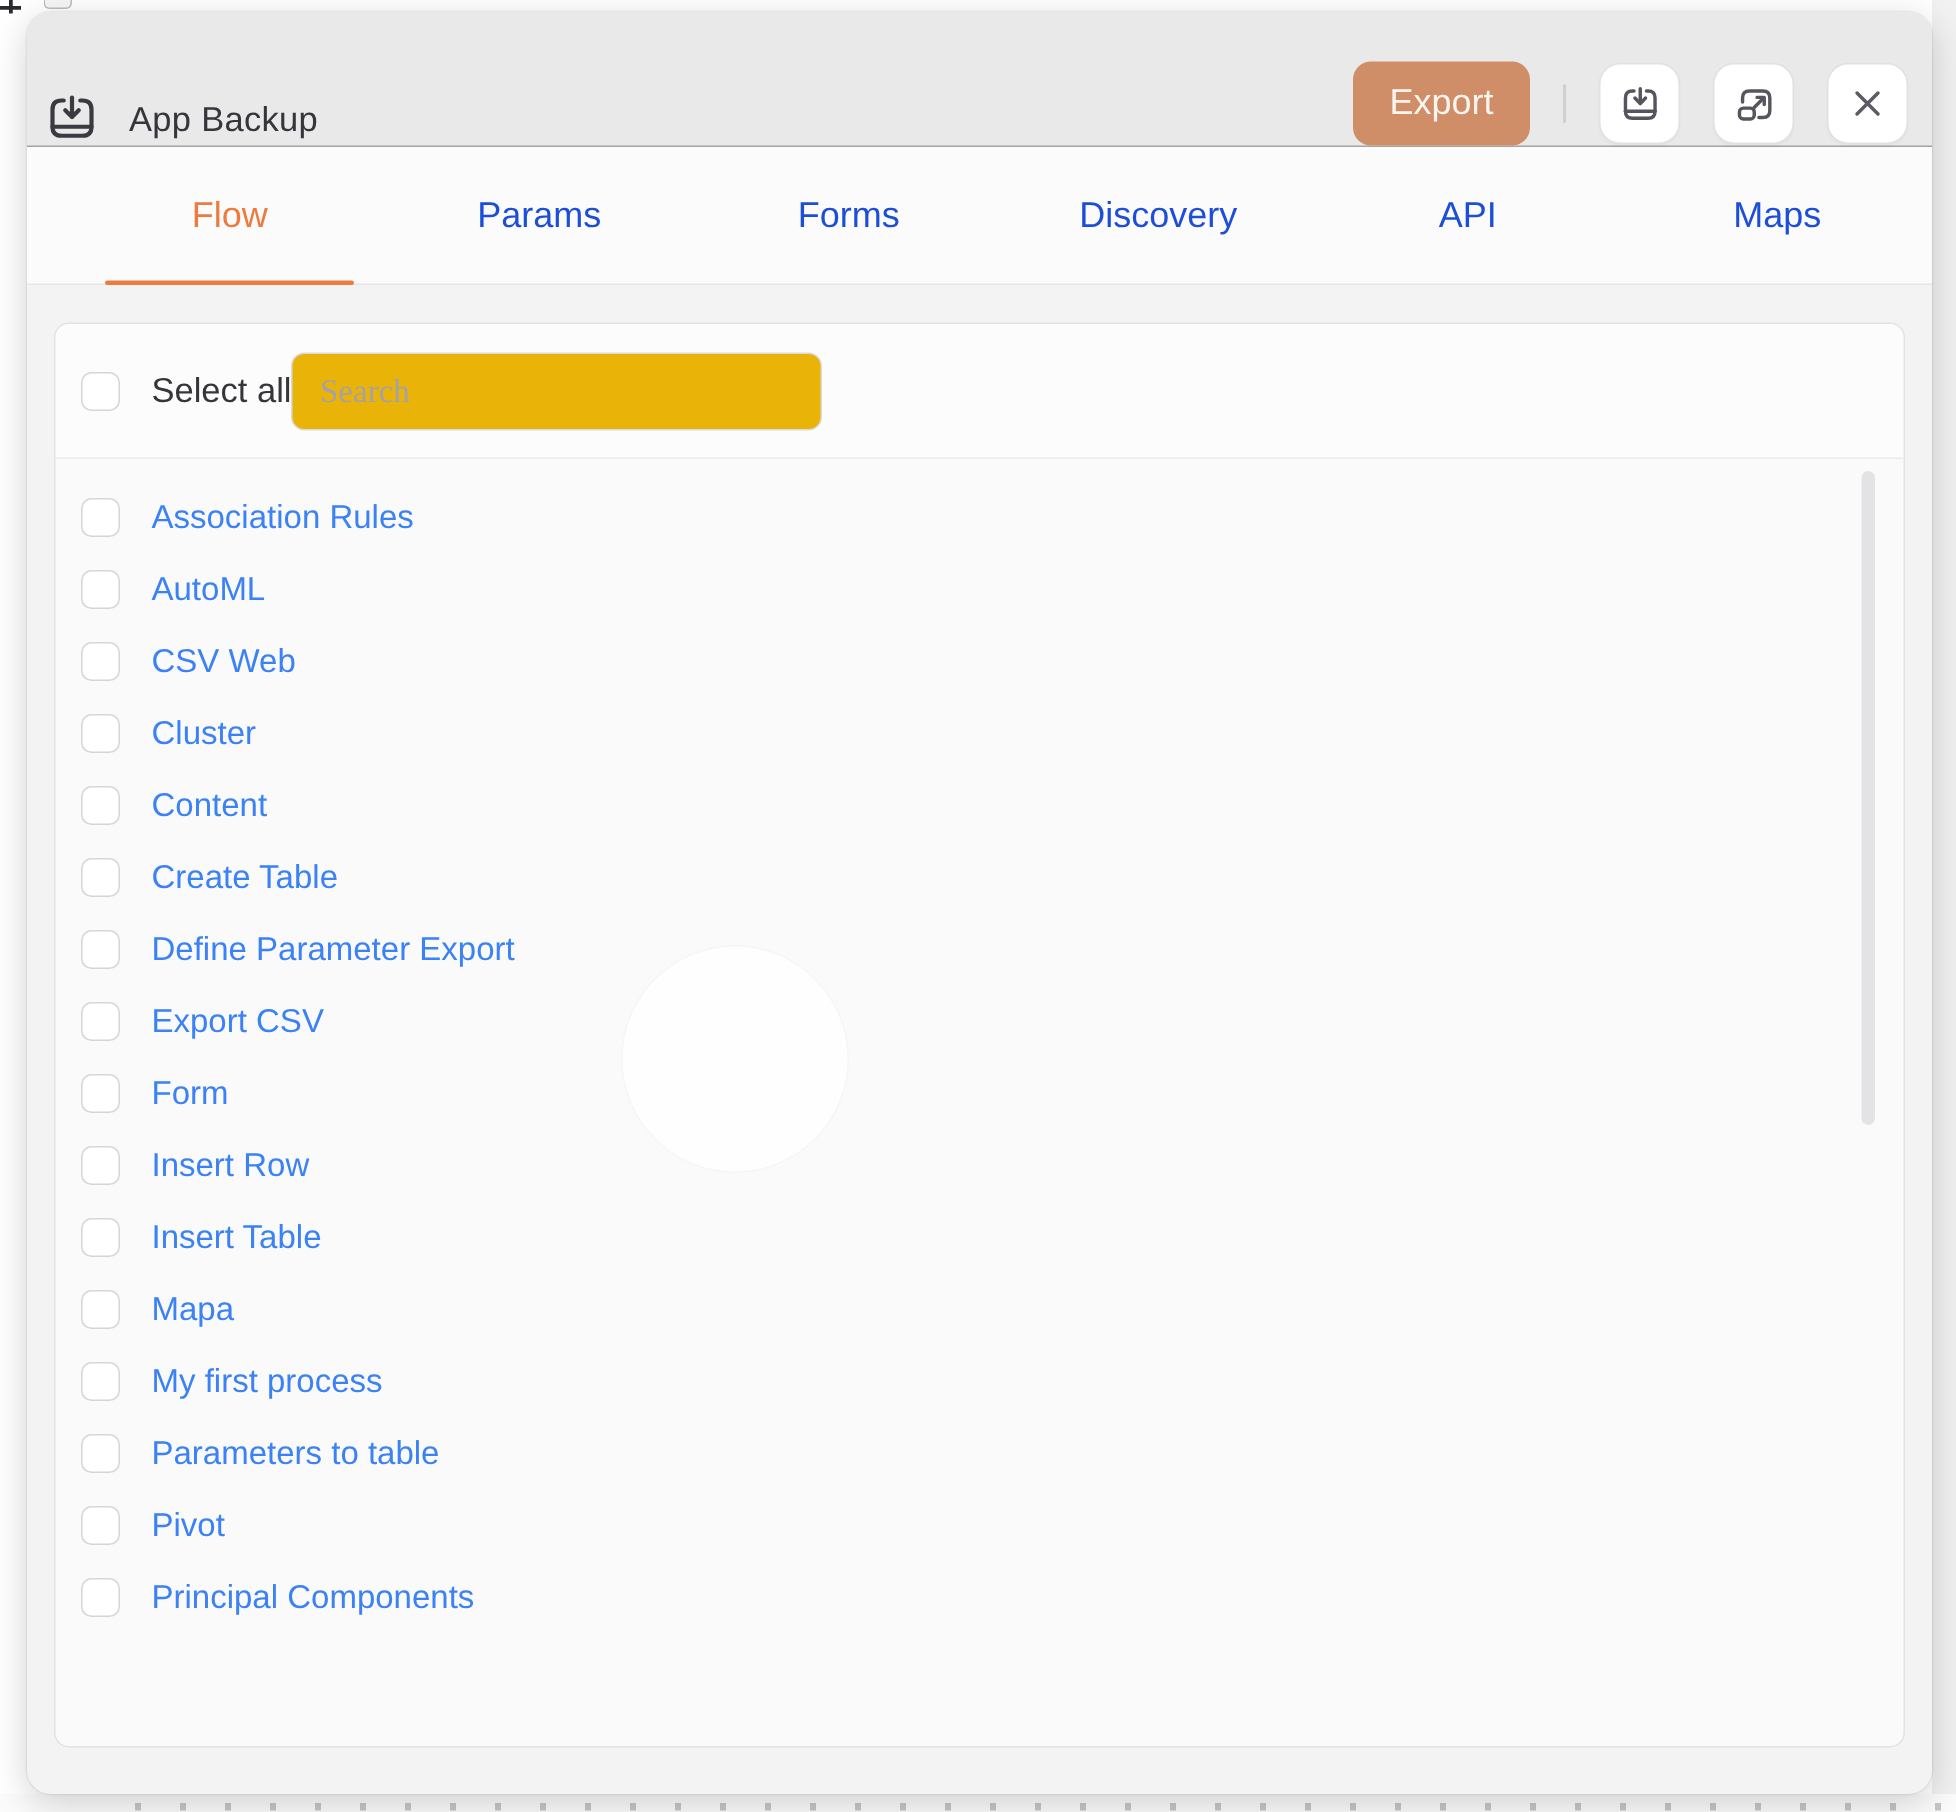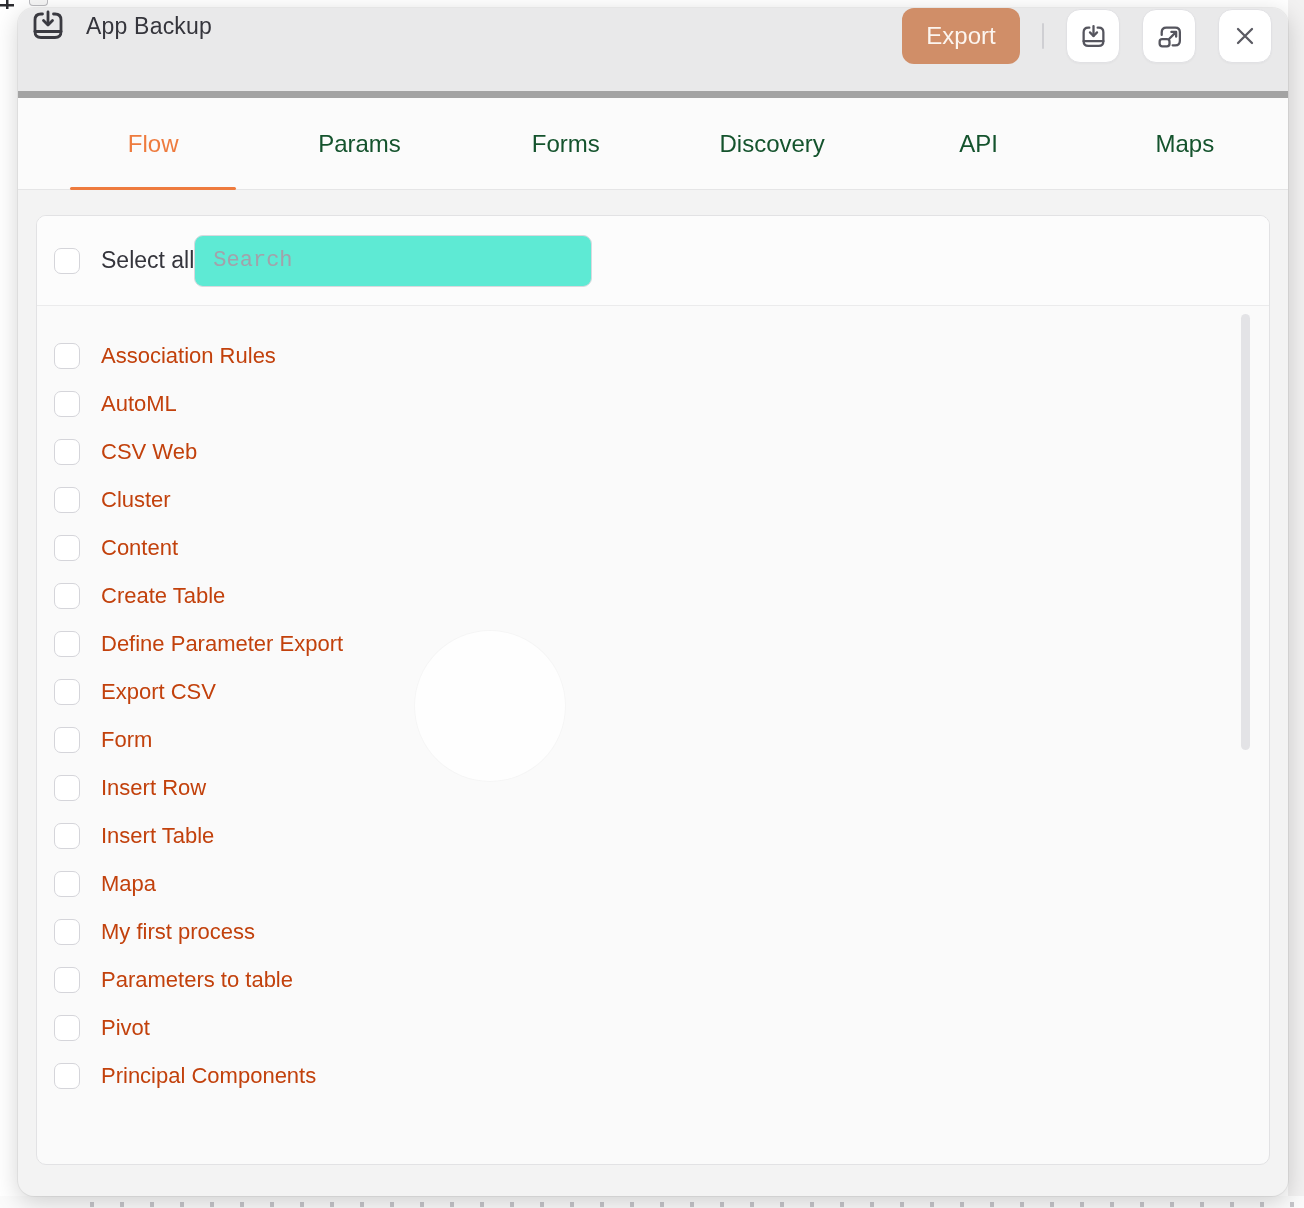--- a/index.html
+++ b/index.html
@@ -31,22 +31,22 @@
     border:1.5px solid #bcbcc0;border-top:none;border-radius:0 0 4px 4px;background:#f6f6f6;}
   
   .modal{
     position:absolute;left:18px;top:8px;width:1270px;height:1188px;
     background:#f3f3f3;border-radius:16px;overflow:hidden;
     box-shadow:0 6px 24px rgba(0,0,0,.18),0 0 0 1px rgba(0,0,0,.05);
     display:flex;flex-direction:column;
   }
   .modal-header{
     flex:0 0 auto;height:90px;background:var(--header-bg);
-    border-bottom:7px solid #a3a3a3;
-    display:flex;align-items:flex-start;justify-content:space-between;
+    border-bottom:1px solid #a3a3a3;
+    display:flex;align-items:flex-end;justify-content:space-between;
     padding:0 16px 0 12px;
   }
   .header-left{display:flex;align-items:center;gap:20px;}
   .dialog-title{font-size:23px;font-weight:500;color:#35353c;letter-spacing:.2px;}
   .header-right{display:flex;align-items:center;gap:22px;}
   .export-btn{
     min-width:118px;height:56px;border:none;border-radius:12px;
     background:var(--export-button);color:#fcf5ef;font-size:24px;
     font-family:inherit;padding:0 24px;cursor:pointer;
   }
@@ -54,21 +54,21 @@
   .icon-btn{
     width:54px;height:54px;border-radius:14px;background:#ffffff;
     border:1px solid #e1e1e4;display:flex;align-items:center;justify-content:center;
     cursor:pointer;padding:0;box-shadow:0 1px 2px rgba(0,0,0,.03);
   }
   .icon-btn svg{display:block;}
   
   .tabbar{flex:0 0 auto;height:92px;background:#fbfbfb;border-bottom:1px solid #e5e5e6;display:flex;}
   .tab{
     flex:1;display:flex;align-items:center;justify-content:center;
-    font-size:24px;color:#14532d;position:relative;cursor:pointer;user-select:none;
+    font-size:24px;color:#1d4ed8;position:relative;cursor:pointer;user-select:none;
   }
   .tab.active{color:var(--accent-orange);margin-left:32px;}
   .tab.active::after{
     content:"";position:absolute;left:20px;right:20px;bottom:-1px;height:3px;
     background:var(--accent-orange);border-radius:2px;
   }
   
   .modal-body{flex:1;min-height:0;padding:25px 18px 31px;}
   .panel{
     height:100%;background:#fafafa;border:1px solid #e2e2e4;border-radius:10px;
@@ -78,28 +78,28 @@
     flex:0 0 auto;height:90px;border-bottom:1px solid #ebebec;
     display:flex;align-items:center;
     padding:0 20px 0 17px;background:#fcfcfc;
   }
   .selectall{display:flex;align-items:center;gap:21px;font-size:23px;font-weight:500;color:#35353c;cursor:pointer;}
   .cb{
     width:26px;height:26px;flex:0 0 auto;background:#ffffff;
     border:1.5px solid #d5d5da;border-radius:7px;
   }
   .search{
-    width:398px;height:52px;background:#5eead4;border:1px solid #d9d9de;border-radius:9px;
-    font-family:Liberation Mono, monospace;font-size:22px;color:#35353c;padding:0 18px;outline:none;
+    width:354px;height:52px;background:#eab308;border:1px solid #d9d9de;border-radius:9px;
+    font-family:Liberation Serif, serif;font-size:22px;color:#35353c;padding:0 18px;outline:none;
   }
   .search::placeholder{color:#a2a2aa;}
   .list{flex:1;min-height:0;overflow:hidden;position:relative;padding-top:15px;}
   .row{
-    height:48px;display:flex;align-items:flex-end;gap:21px;
-    padding:0 17px;font-size:22px;color:#c2410c;cursor:pointer;position:relative;z-index:1;
+    height:48px;display:flex;align-items:center;gap:21px;
+    padding:0 17px;font-size:22px;color:#3b82f6;cursor:pointer;position:relative;z-index:1;
   }
   .watermark{
     position:absolute;left:378px;top:325px;width:150px;height:150px;border-radius:50%;
     background:#fefefe;box-shadow:0 0 0 1px rgba(0,0,0,.018);z-index:0;
   }
   .scroll-thumb{
     position:absolute;right:19px;top:98px;width:9px;height:436px;
     background:#e3e3e6;border-radius:5px;z-index:2;
   }
 </style>

